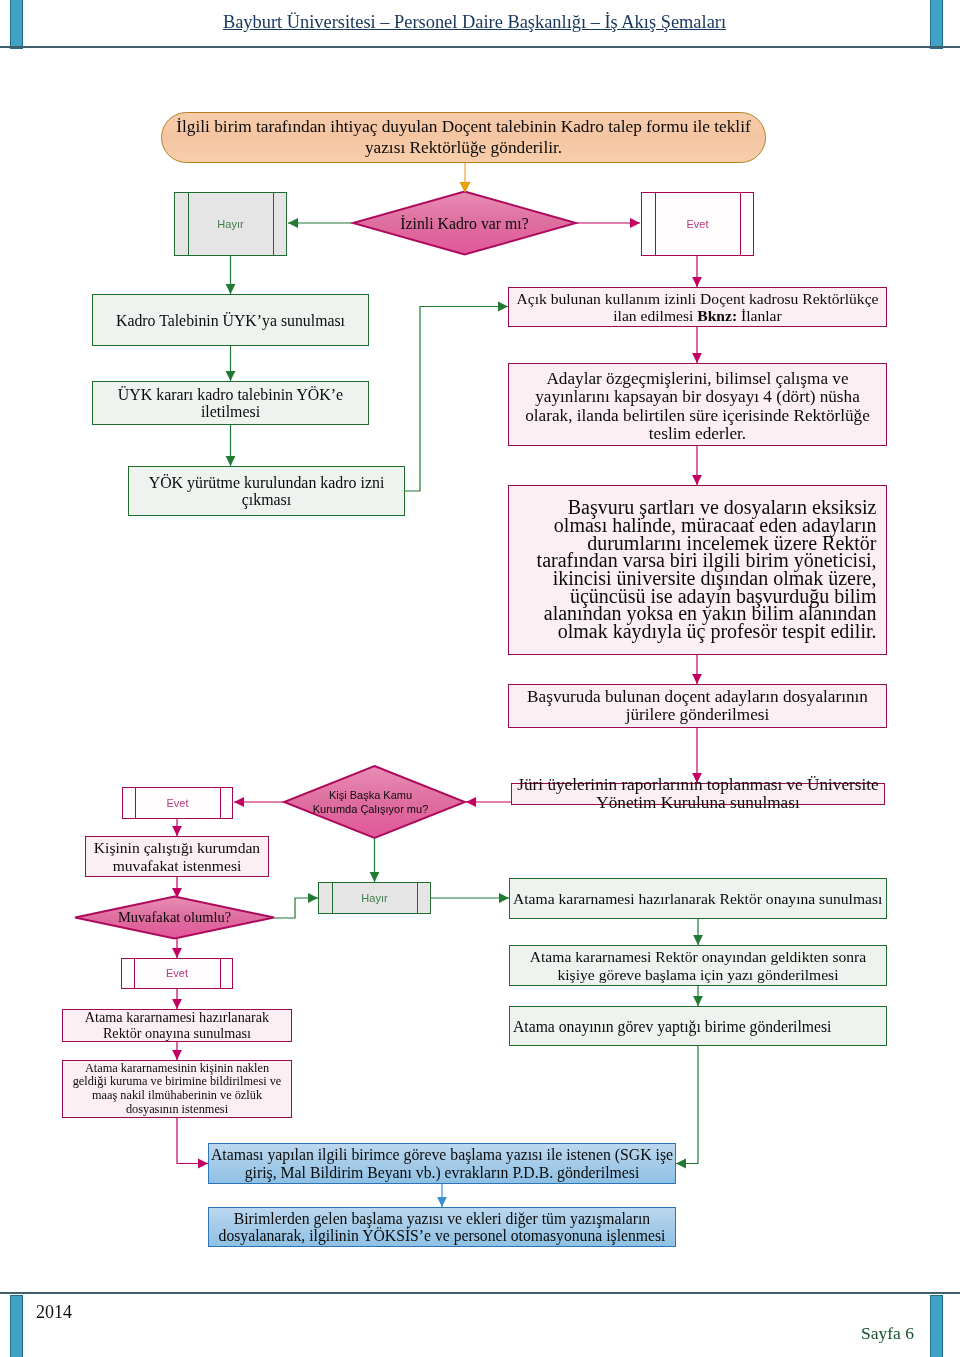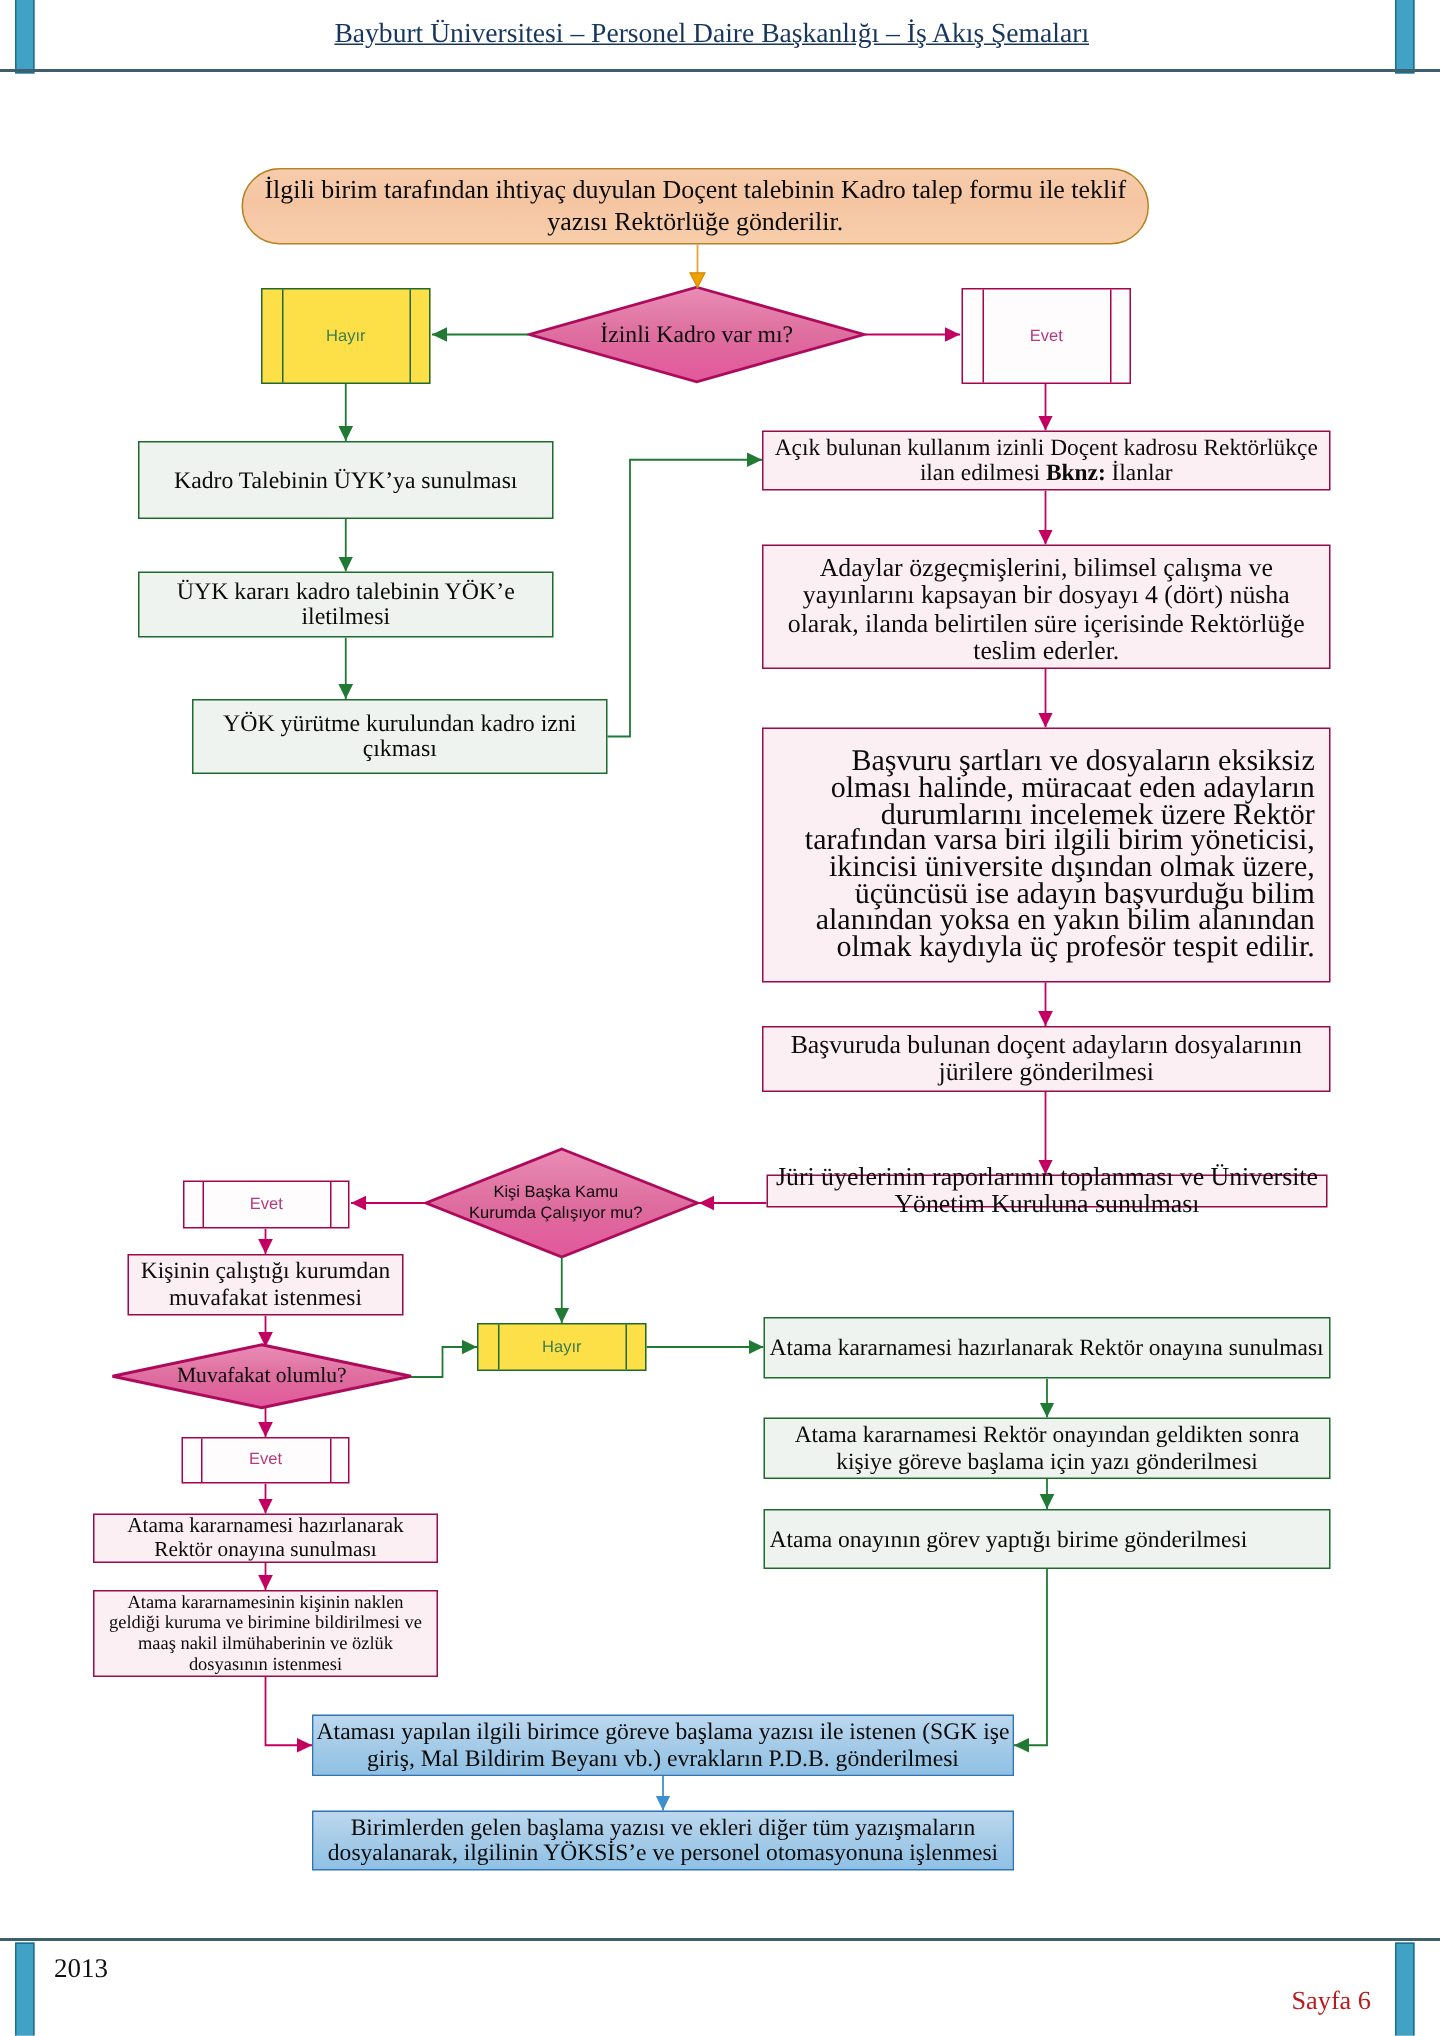--- a/index.html
+++ b/index.html
@@ -12,40 +12,40 @@
             text-decoration:underline;text-underline-offset:1px;line-height:22px;}
   #hdr-rule{left:0;top:46px;width:960px;height:2px;background:#3F5E6E;}
   #bar-left{left:10px;top:-2px;width:13px;height:51px;background:#40A3C6;border:1px solid #1F6E8C;box-sizing:border-box;}
   #bar-right{left:930px;top:-2px;width:13px;height:51px;background:#40A3C6;border:1px solid #1F6E8C;box-sizing:border-box;}
   #title{left:10px;right:21px;top:53px;text-align:center;font-size:24px;font-weight:bold;color:#1F4E79;
          text-decoration:underline;text-underline-offset:1px;line-height:28px;}
   #ftr-rule{left:0;top:1292px;width:960px;height:2px;background:#3F5E6E;}
   #ftr-bar-left{left:10px;top:1295px;width:13px;height:63px;background:#40A3C6;border:1px solid #1F6E8C;box-sizing:border-box;}
   #ftr-bar-right{left:930px;top:1295px;width:13px;height:63px;background:#40A3C6;border:1px solid #1F6E8C;box-sizing:border-box;}
   #year{left:36px;top:1302px;font-size:18px;color:#111;}
-  #pageno{left:861px;top:1323px;font-size:17.5px;color:#b91c1c;text-align:center;}
+  #pageno{left:861px;top:1323px;font-size:17.5px;color:#14532d;text-align:center;}
 
   
   #svg-layer{position:absolute;left:0;top:0;width:960px;height:1357px;}
 
   .node{position:absolute;display:flex;align-items:center;justify-content:center;
         text-align:center;box-sizing:border-box;color:#0b0b0b;}
   .node > span{display:block;}
 
   .rect{border:1.5px solid;}
   .rect.green{border-color:#1E6B2E;background:#EFF3EF;}
   .rect.mag{border-color:#9A0B4B;background:#FBEFF4;}
   .rect.blue{border-color:#2E75B6;background:linear-gradient(180deg,#BCD8EF 0%,#A7CCE8 45%,#8FC1E5 100%);}
 
   .term{border:1.7px solid #B5811E;border-radius:25.5px;
         background:linear-gradient(180deg,#F6CCAC 0%,#F5C5A2 45%,#F8CEAA 100%);}
 
   
   .pp{border:1.5px solid;position:absolute;font-family:"Liberation Sans",sans-serif;}
-  .pp.green{border-color:#1E6B2E;background:#fde047;}
+  .pp.green{border-color:#1E6B2E;background:#e5e5e5;}
   .pp.mag{border-color:#A5044F;background:#FEFCFD;}
   .pp::before,.pp::after{content:"";position:absolute;top:0;bottom:0;width:0;border-left:1.5px solid;}
   .pp.green::before,.pp.green::after{border-color:#1E6B2E;}
   .pp.mag::before,.pp.mag::after{border-color:#A5044F;}
 
   .gr{color:#3E7D4C;}
   .mg{color:#B4397F;}
   .sans{font-family:"Liberation Sans",sans-serif;}
   .diamond{background:none;border:none;}
   .just{text-align:justify;text-align-last:center;}
@@ -215,20 +215,20 @@
 
     <div class="node rect blue" style="left:208px;top:1207px;width:468px;height:40px;font-size:15.7px;line-height:17.4px;">
       <span>Birimlerden gelen başlama yazısı ve ekleri diğer tüm yazışmaların dosyalanarak, ilgilinin YÖKSİS’e ve personel otomasyonuna işlenmesi</span>
     </div>
 
   </div>
 
   <div class="abs" id="ftr-rule"></div>
   <div class="abs" id="ftr-bar-left"></div>
   <div class="abs" id="ftr-bar-right"></div>
-  <div class="abs" id="year">2013</div>
+  <div class="abs" id="year">2014</div>
   <div class="abs" id="pageno">Sayfa 6</div>
 </div>
 
 <style>
   .pp::before{left:calc(var(--ins, 13px) - 1.5px);}
   .pp::after{right:calc(var(--ins, 13px) - 1.5px);}
 </style>
 
 </body></html>

